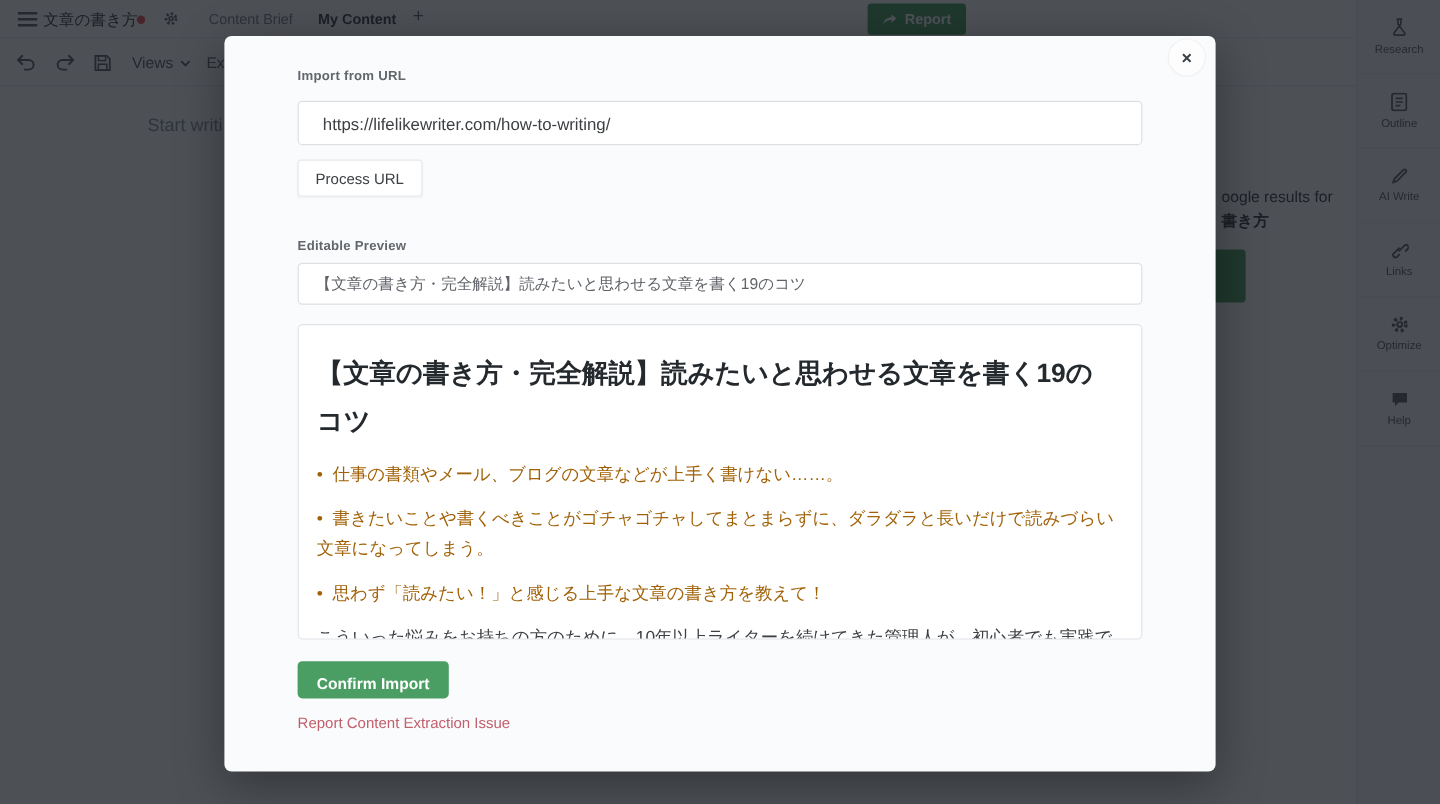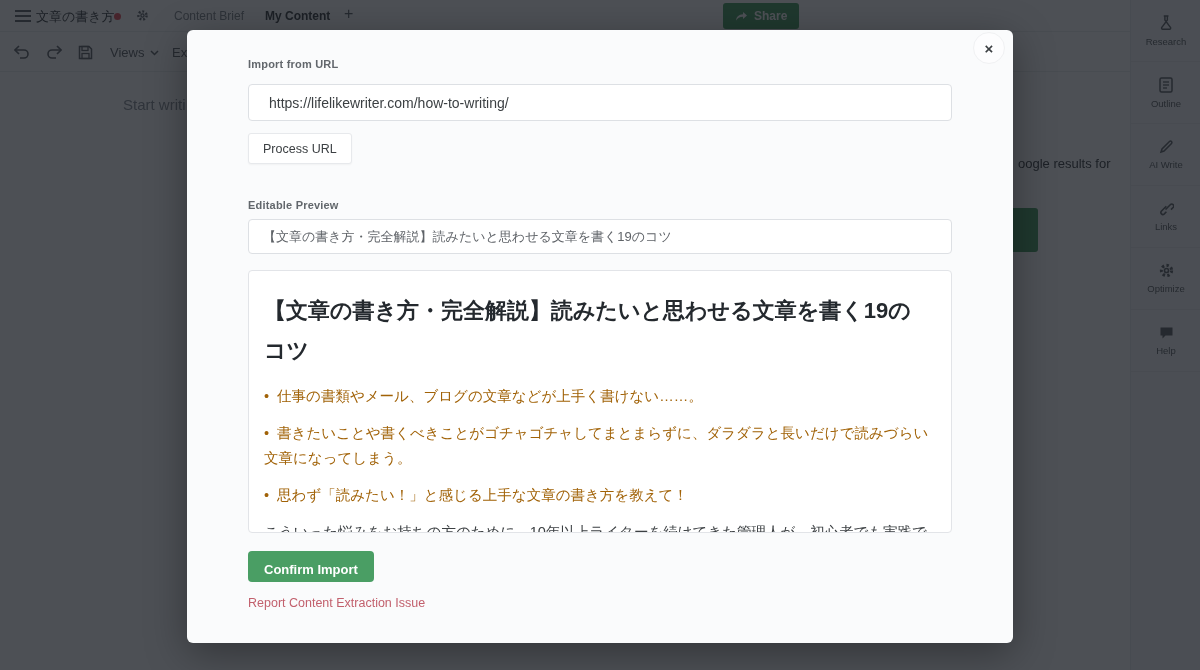--- a/index.html
+++ b/index.html
@@ -88,21 +88,21 @@
       </span>
       <span class="tab brief">Content Brief</span>
       <span class="tab mycontent">My Content</span>
       <span class="tab-add">+</span>
       <button class="share-btn">
         <span>
           <svg width="13" height="11" viewBox="0 0 13 11">
               <path d="M8 1 L12 4.5 L8 8 V5.7 C4.5 5.7 2.5 7 1 9.5 C1.4 6 3.5 3.6 8 3.3 Z" fill="currentColor"></path>
             </svg>
         </span>
-        <span>Share</span>
+        <span>Report</span>
       </button>
     </div>
 
     <div class="toolbar">
       <span class="tb-icon tb-undo">
         <svg width="16" height="15" viewBox="0 0 16 15">
             <path d="M5 1 L1 5 L5 9" fill="none" stroke="currentColor" stroke-width="1.6"></path>
             <path d="M1 5 H10 a4 4 0 0 1 0 8 H6" fill="none" stroke="currentColor" stroke-width="1.6"></path>
           </svg>
       </span>
@@ -127,20 +127,21 @@
             </svg>
         </span>
       </span>
       <span class="tb-export">Ex</span>
     </div>
 
     <span class="editor-placeholder">Start writi</span>
 
     <div class="results-panel">
       <div>oogle results for</div>
+      <div class="results-line2">書き方</div>
     </div>
     <div class="results-cut-btn"></div>
 
     <div class="sidebar">
       <div class="side-item">
         <span>
           <svg width="15" height="16" viewBox="0 0 15 16">
               <path d="M5 1 H10 M6.2 1 V5.2 L12 13 a1.2 1.2 0 0 1 -1 2 H4 a1.2 1.2 0 0 1 -1 -2 L8.8 5.2 V1" fill="none" stroke="currentColor" stroke-width="1.5" transform="scale(0.95)"></path>
             </svg>
         </span>

